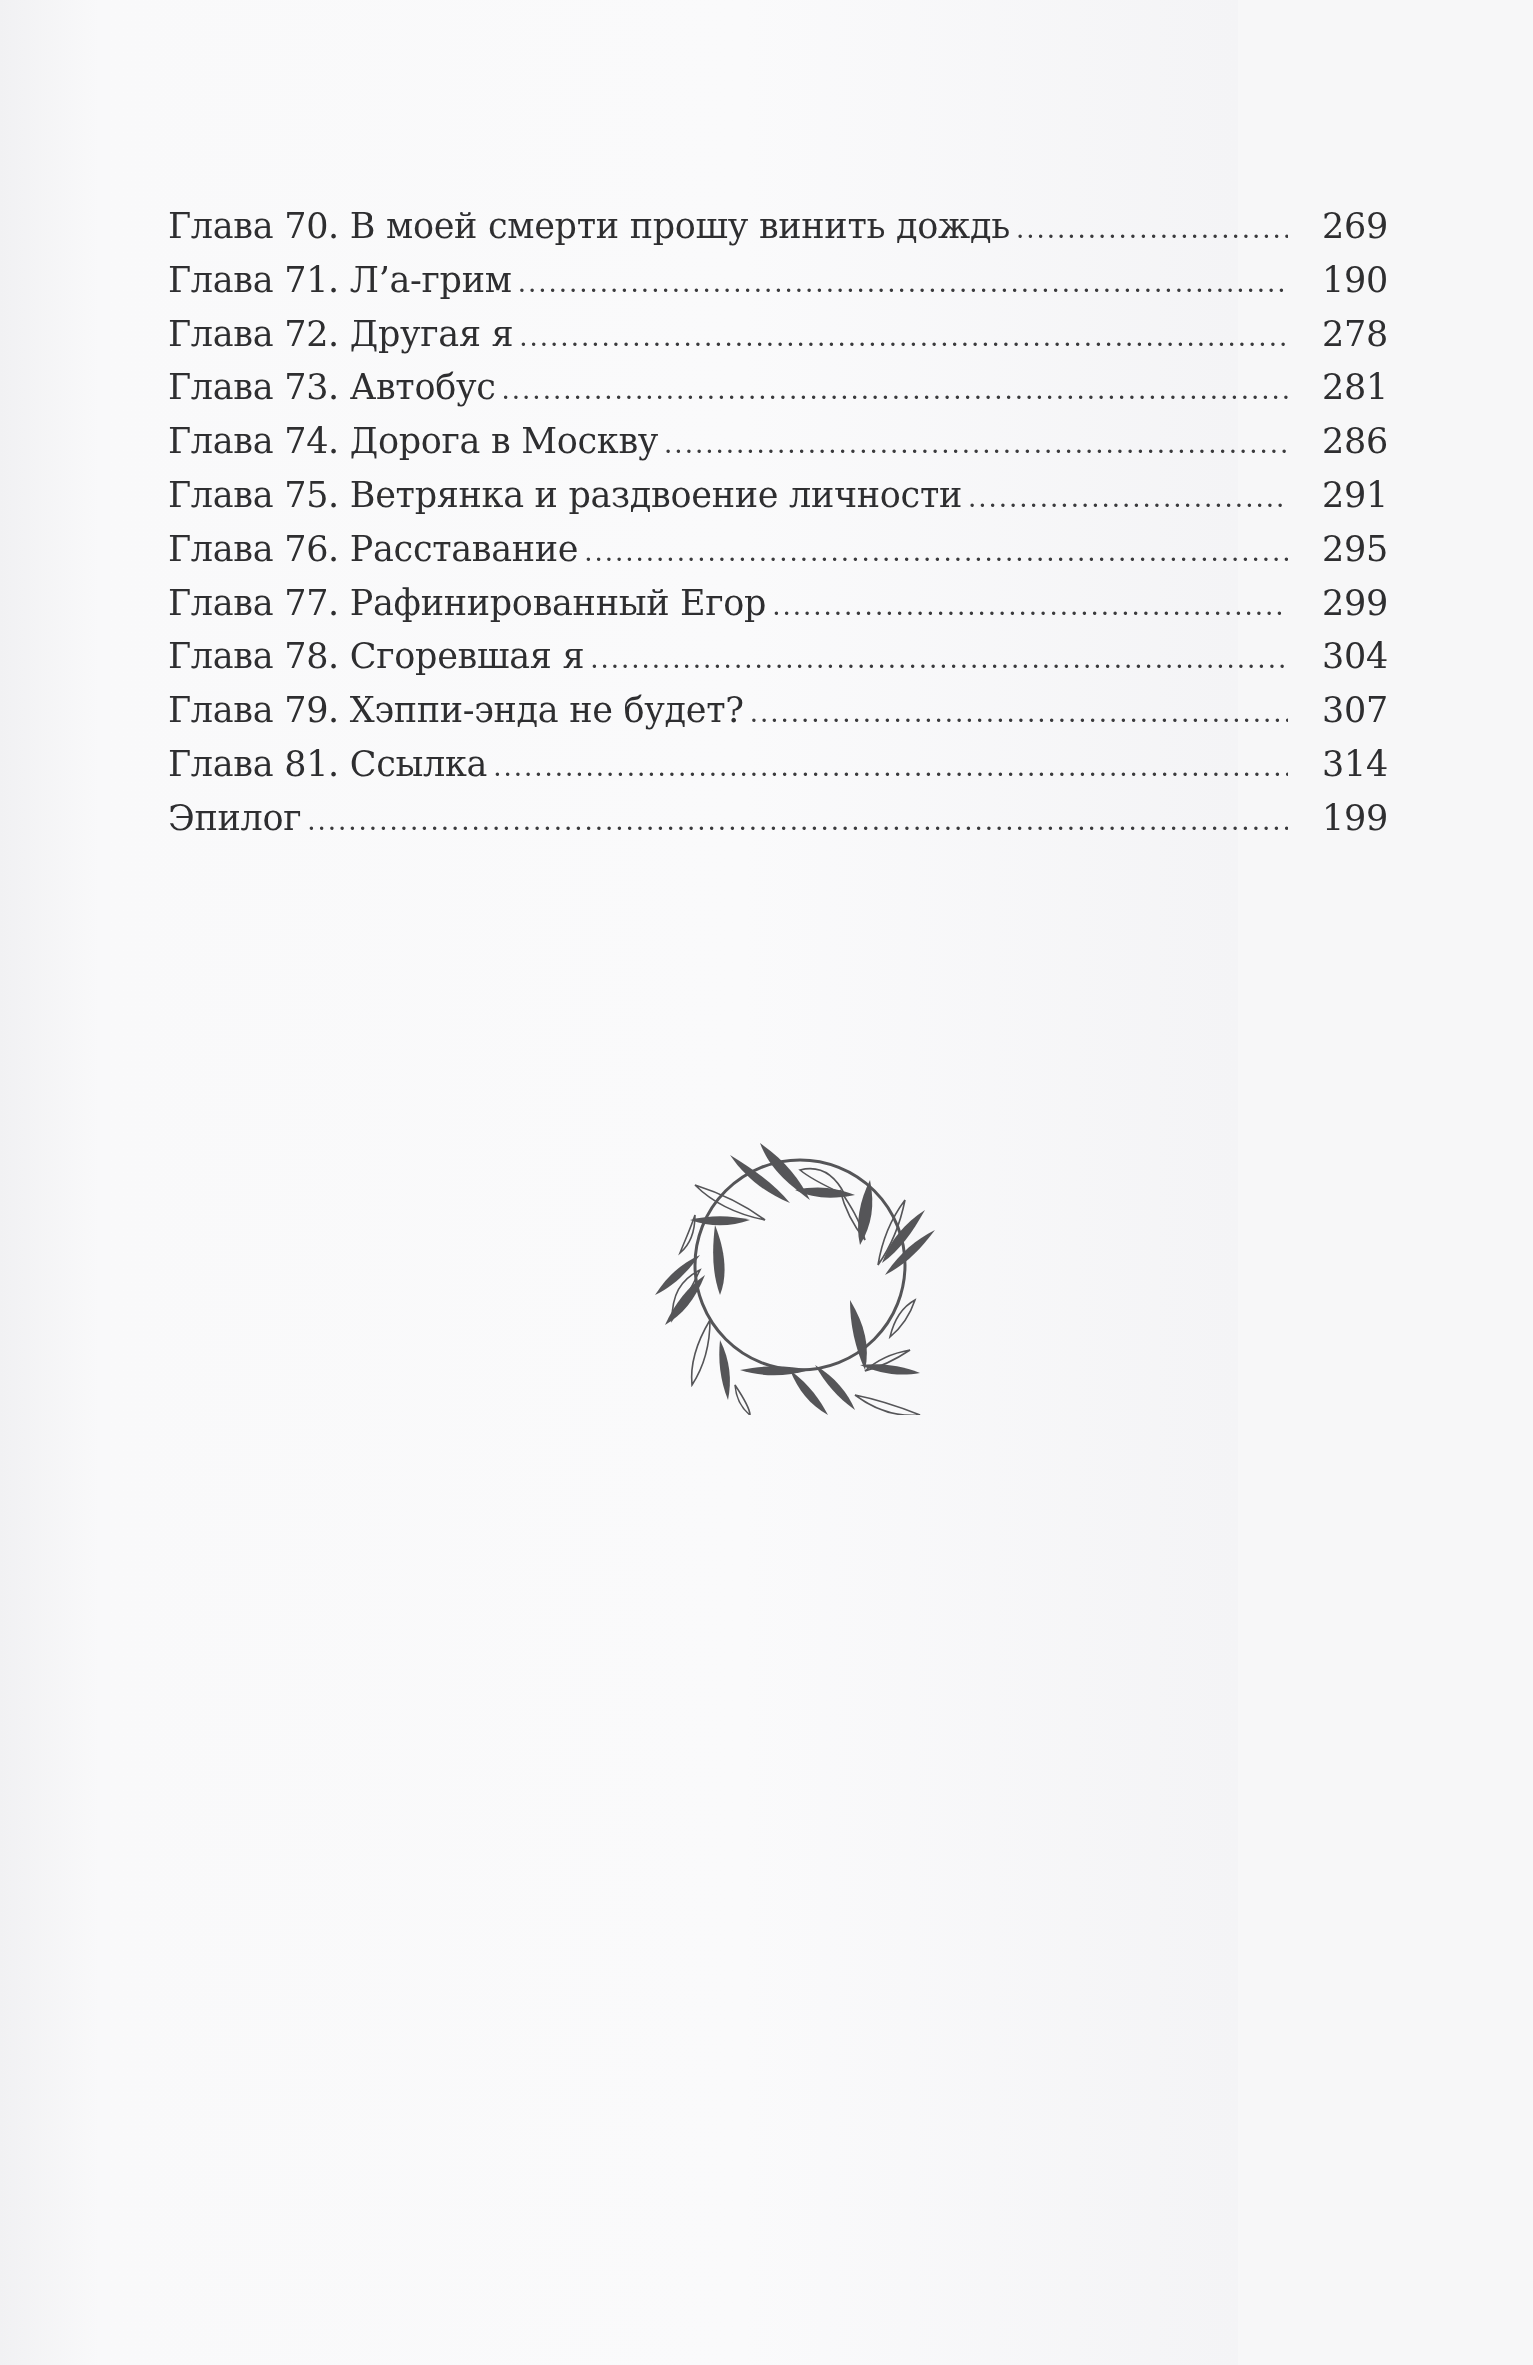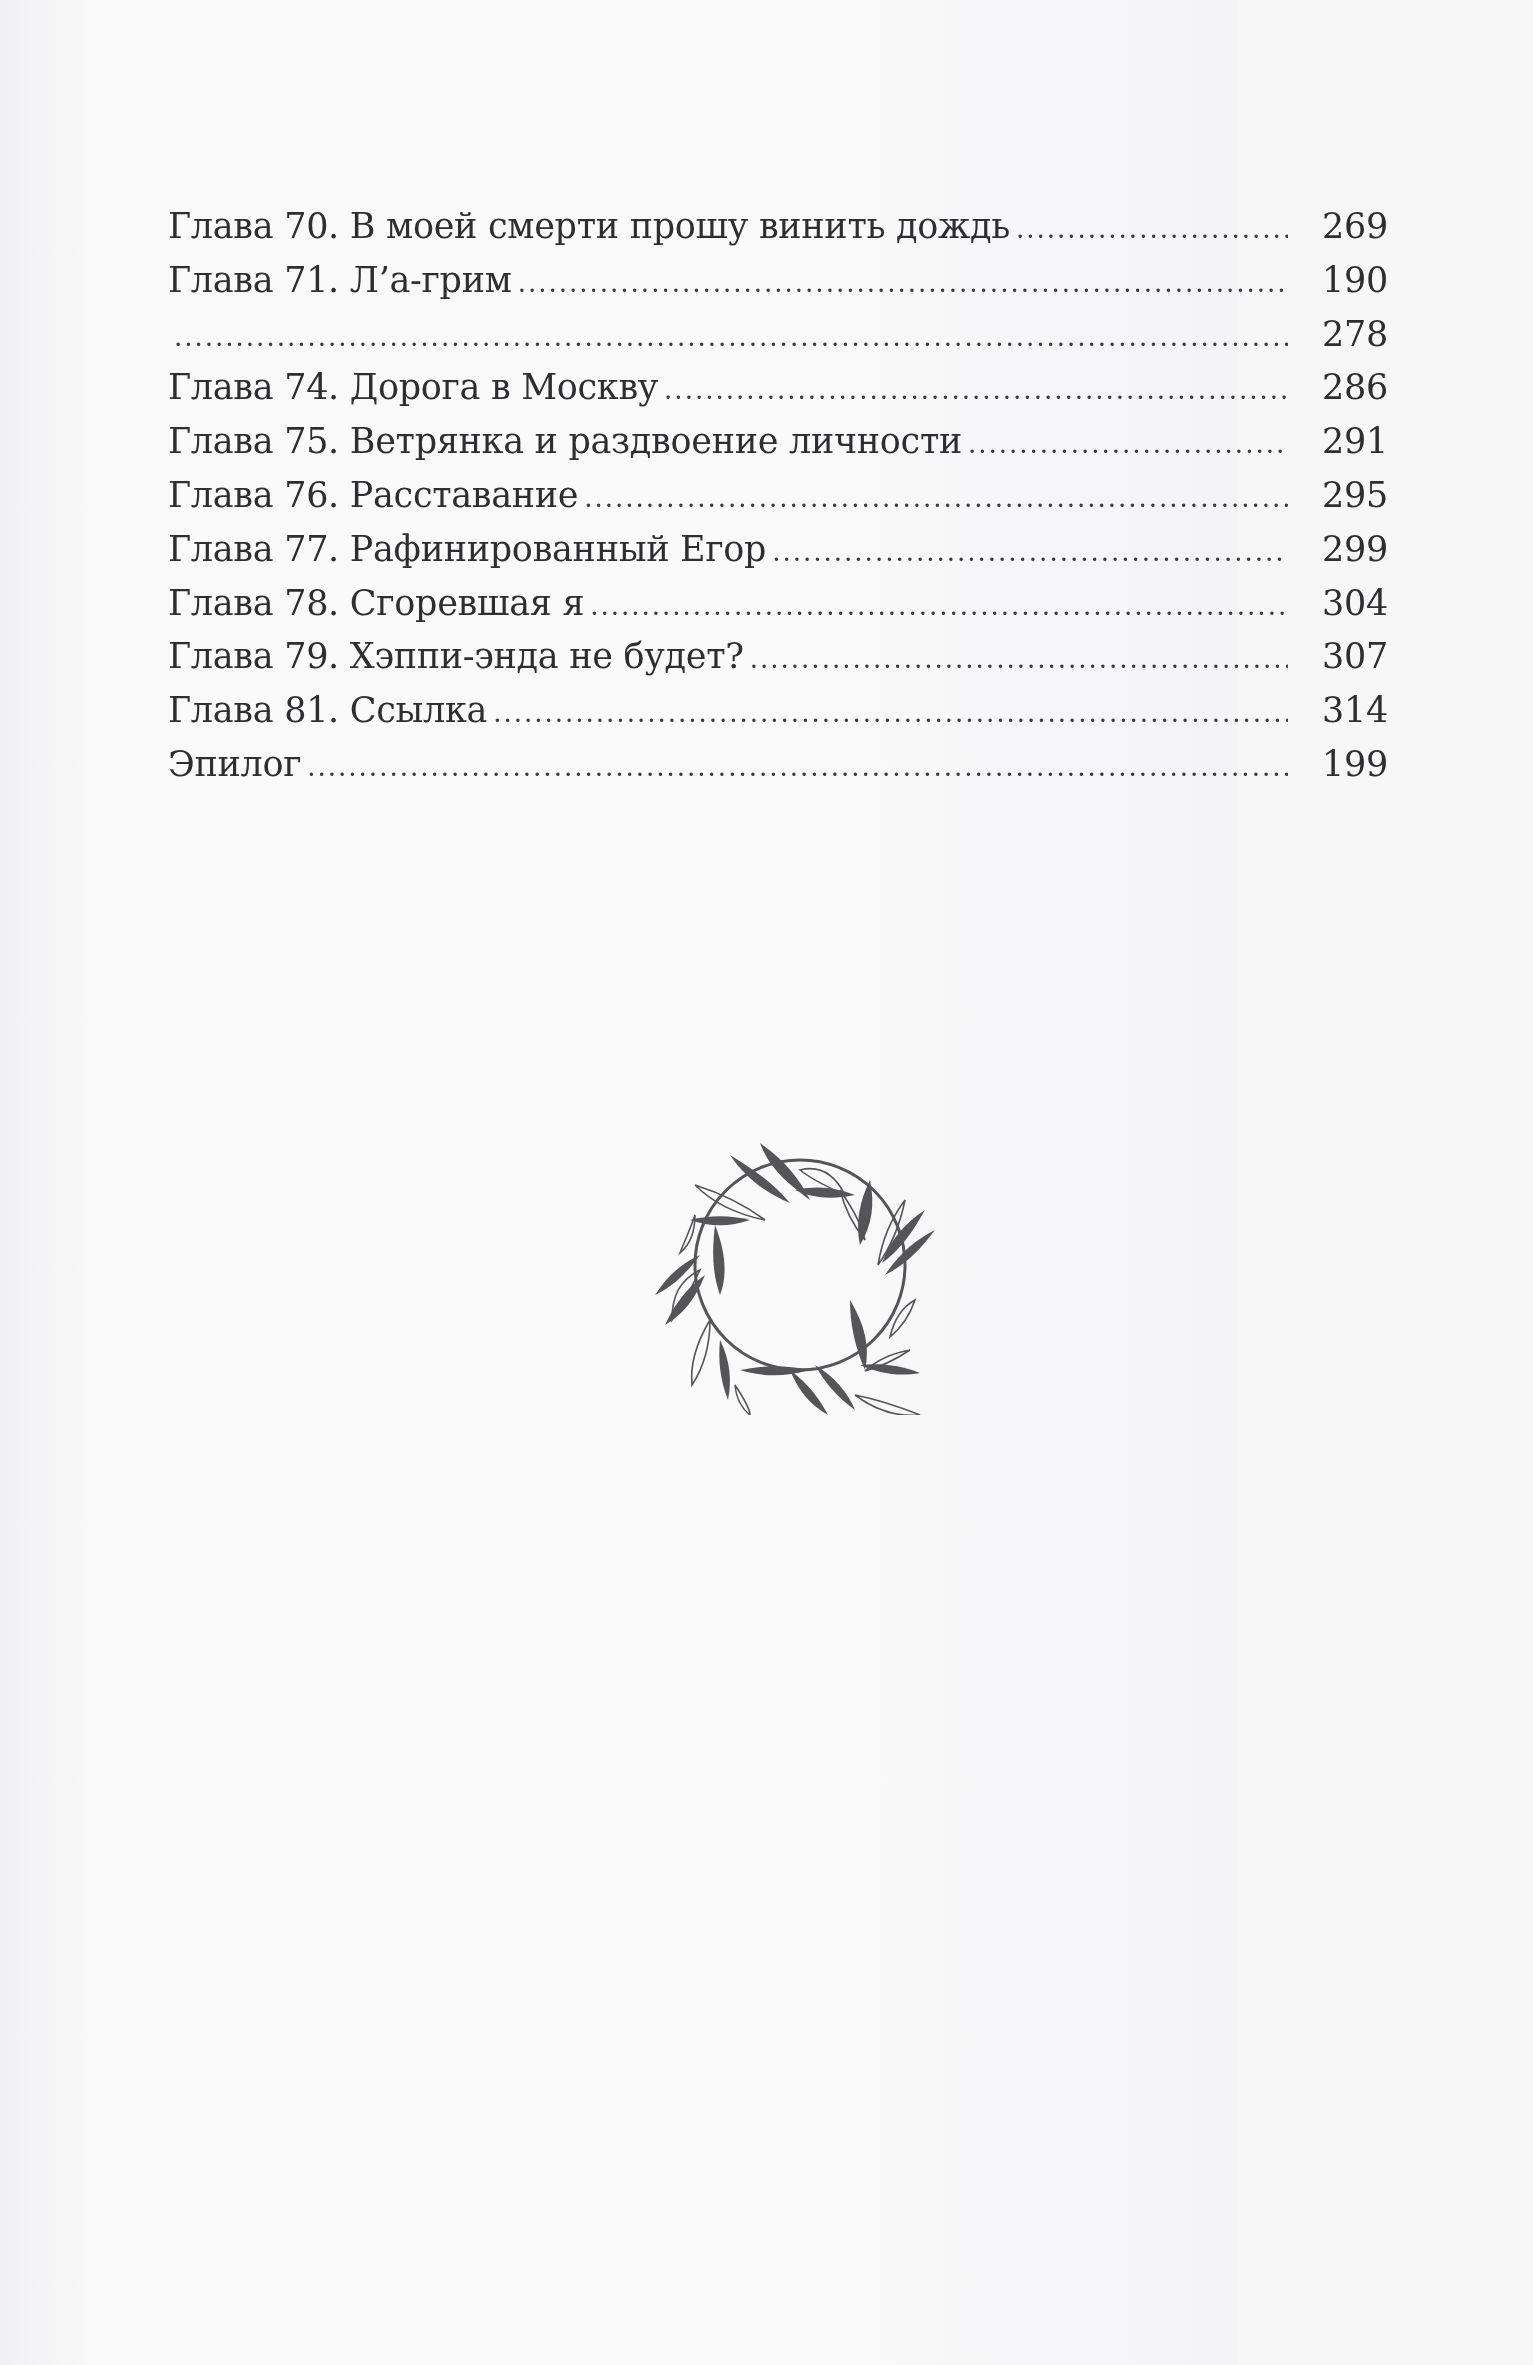--- a/index.html
+++ b/index.html
@@ -76,22 +76,28 @@
       <span class="toc-title">Глава 70. В моей смерти прошу винить дождь</span>
       <span class="toc-leader"></span>
       <span class="toc-page">269</span>
     </li>
     <li class="toc-row">
       <span class="toc-title">Глава 71. Л’а-грим</span>
       <span class="toc-leader"></span>
       <span class="toc-page">190</span>
     </li>
     <li class="toc-row">
+      <span class="toc-title">Глава 72. Другая я</span>
       <span class="toc-leader"></span>
       <span class="toc-page">278</span>
+    </li>
+    <li class="toc-row">
+      <span class="toc-title">Глава 73. Автобус</span>
+      <span class="toc-leader"></span>
+      <span class="toc-page">281</span>
     </li>
     <li class="toc-row">
       <span class="toc-title">Глава 74. Дорога в Москву</span>
       <span class="toc-leader"></span>
       <span class="toc-page">286</span>
     </li>
     <li class="toc-row">
       <span class="toc-title">Глава 75. Ветрянка и раздвоение личности</span>
       <span class="toc-leader"></span>
       <span class="toc-page">291</span>

